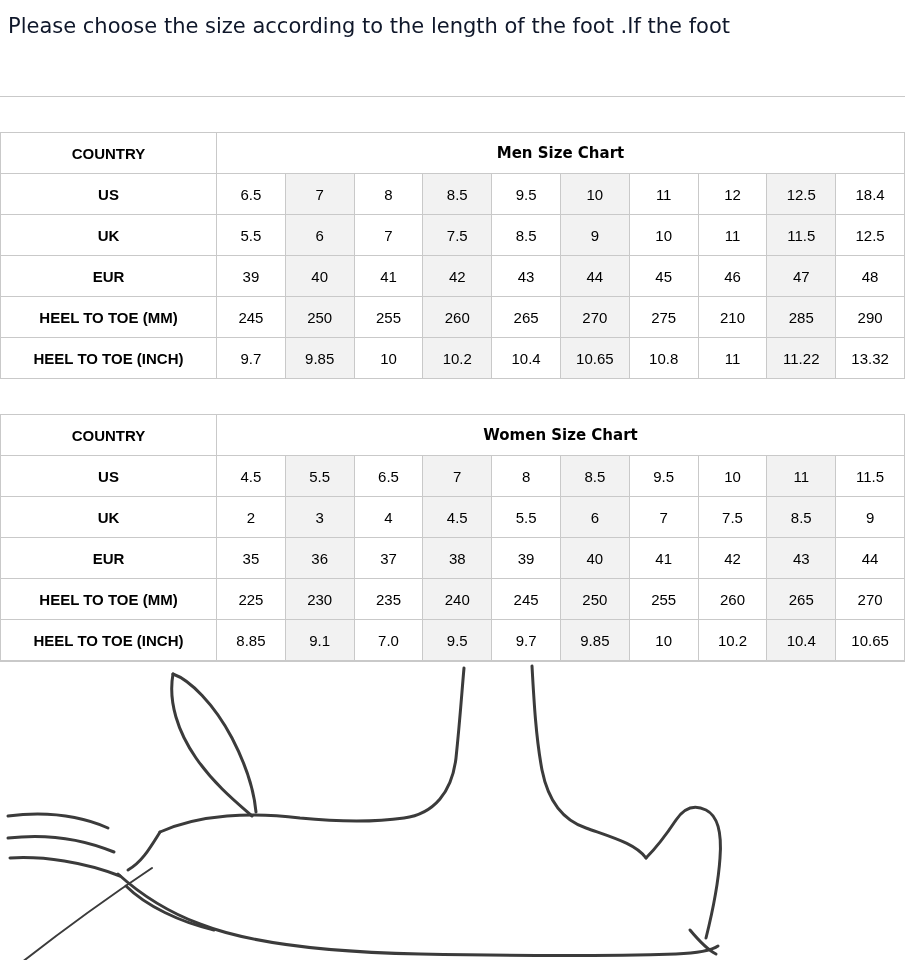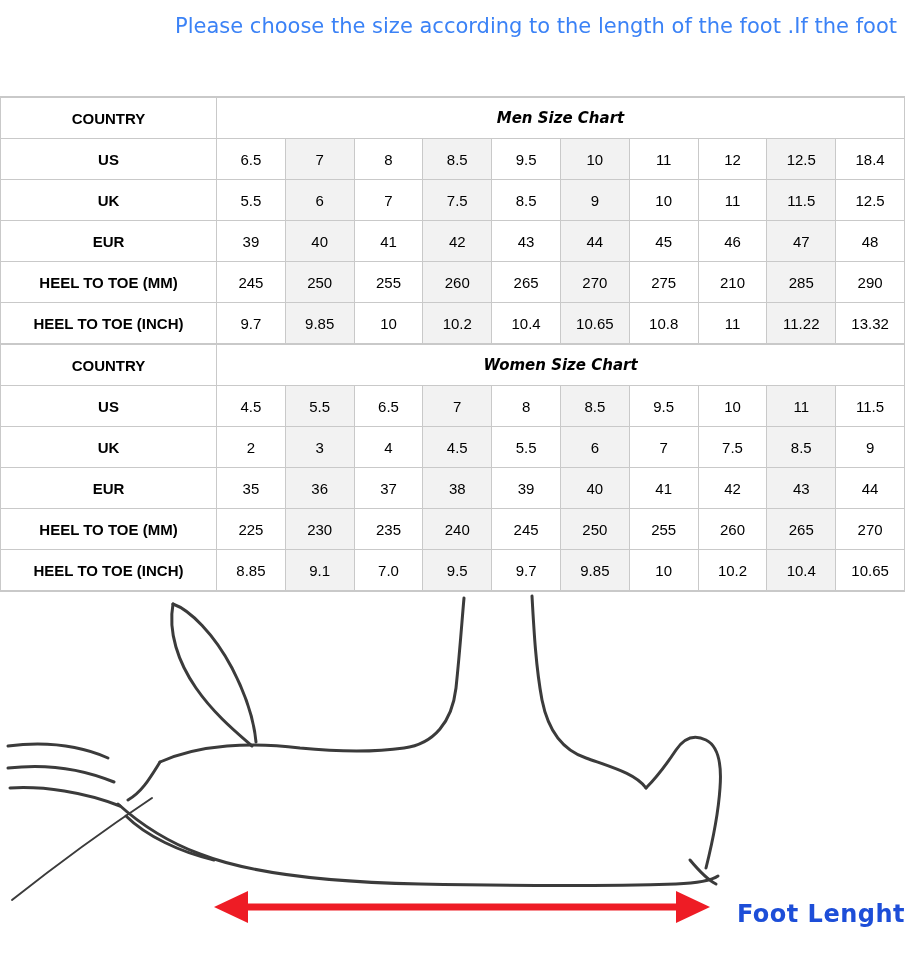--- a/index.html
+++ b/index.html
@@ -20,53 +20,53 @@
     position: relative;
     box-sizing: border-box;
   }
 
   
   .notice {
     box-sizing: border-box;
     width: 905px;
     height: 97px;
     padding: 10px 8px 0 8px;
-    color: #3b82f6;
+    color: #0f172a;
     font-size: 21px;
     line-height: 32px;
-    text-align: right;
+    text-align: left;
     border-bottom: 1px solid #c9c9c9;
     font-family: "DejaVu Sans", sans-serif;
   }
   .notice-line { display: block; }
 
   
   table.size-table {
     border-collapse: collapse;
     width: 905px;
     table-layout: fixed;
+    margin-top: 35px;
   }
   table.size-table td {
     border: 1px solid #c9c9c9;
     text-align: center;
     font-size: 15px;
     height: 40px;
     padding: 0;
   }
   .label-col {
     width: 215px;
     font-weight: bold;
     font-size: 15px;
   }
   .title-cell {
     font-weight: bold;
     font-size: 23px;
     height: 58px;
     font-family: "DejaVu Sans", sans-serif;
-    font-style: italic;
   }
   .country-cell {
     font-weight: bold;
     font-size: 17px;
     height: 58px;
   }
   .val {
     width: 69px;
     font-size: 15px;
   }

